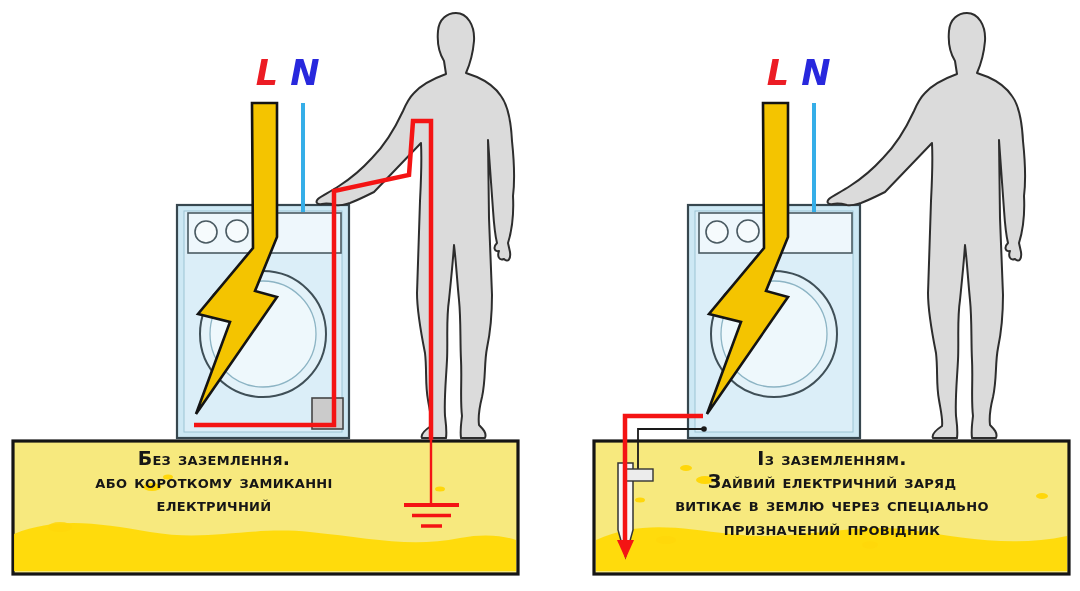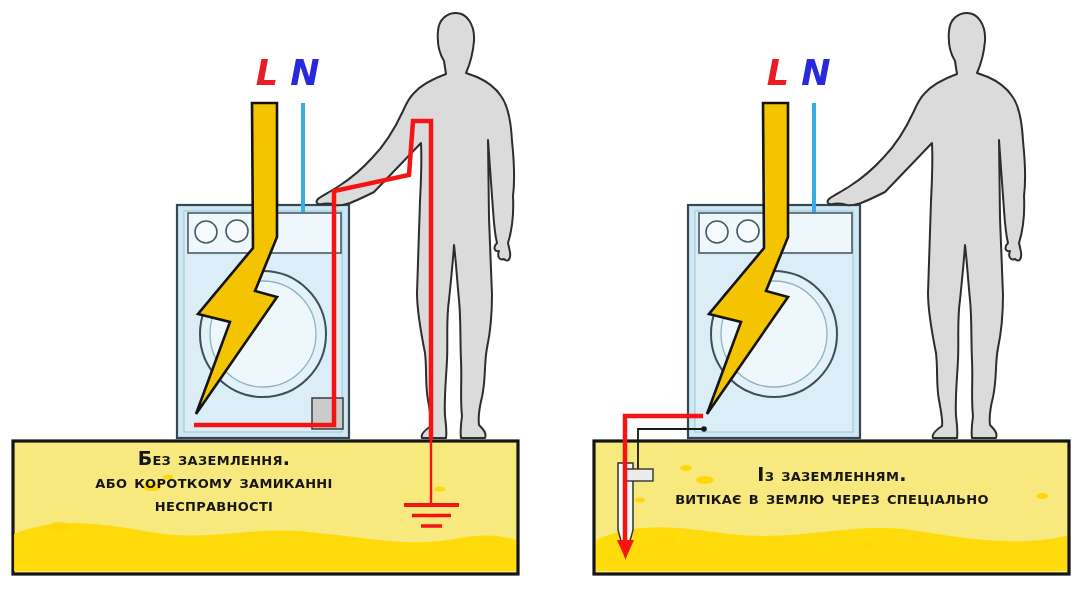--- a/index.html
+++ b/index.html
@@ -14,21 +14,21 @@
     font-family:"DejaVu Sans", sans-serif;
   }
   .lbl.live{color:#ec1c24;}
   .lbl.neutral{color:#2828dd;}
   .caption{
     position:absolute;top:447px;text-align:center;color:#161616;
     font-weight:bold;font-variant:small-caps;font-size:19px;
     line-height:23.2px;letter-spacing:.3px;
   }
   .caption.left{left:14px;width:400px;}
-  .caption.right{left:596px;width:472px;margin-top:16px;}
+  .caption.right{left:596px;width:472px;}
   .caption .ln{white-space:nowrap;}
 </style>
 </head>
 <body>
 
 <div class="stage">
 
 <svg width="1080" height="591" viewBox="0 0 1080 591">
   <defs>
     <g id="person-shape">
@@ -136,20 +136,22 @@
 </svg>
 
 <div class="lbl live" style="left:243px;">L</div>
 <div class="lbl neutral" style="left:281px;">N</div>
 <div class="lbl live" style="left:754px;">L</div>
 <div class="lbl neutral" style="left:792px;">N</div>
 
 <div class="caption left">
   <div class="ln">Без заземлення.</div>
   <div class="ln">або короткому замиканні</div>
-  <div class="ln">несправності</div>
+  <div class="ln">електричний</div>
 </div>
 <div class="caption right">
   <div class="ln">Із заземленням.</div>
+  <div class="ln">Зайвий електричний заряд</div>
   <div class="ln">витікає в землю через спеціально</div>
+  <div class="ln">призначений провідник</div>
 </div>
 
 </div>
 
 </body></html>

